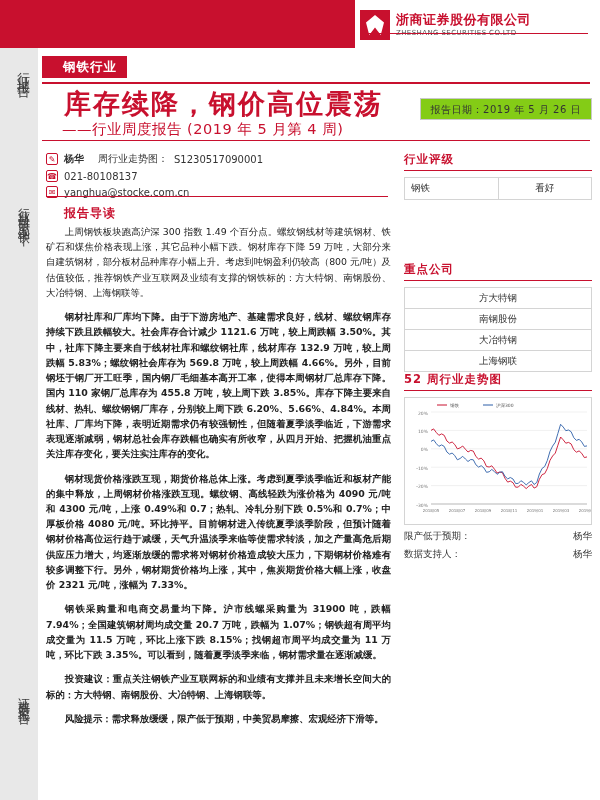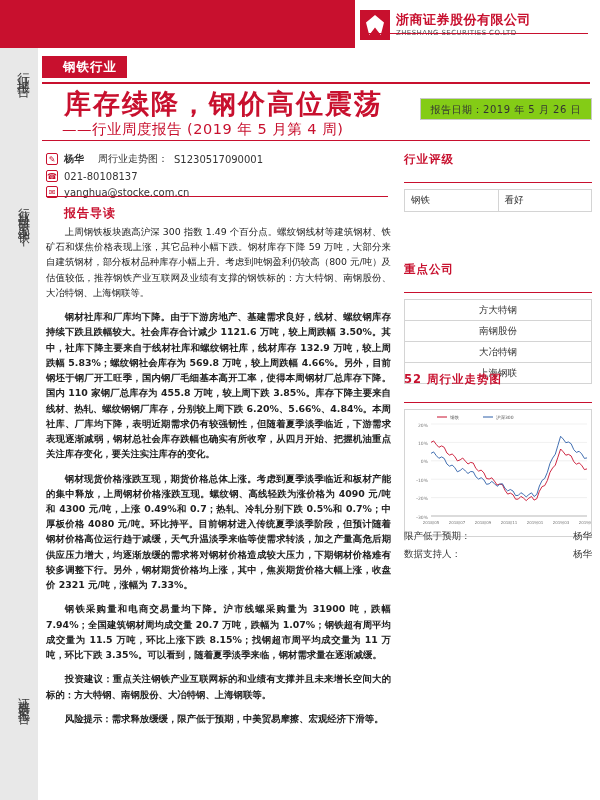--- a/index.html
+++ b/index.html
@@ -99,28 +99,28 @@
     font-size:12px; font-weight:bold; color:#c8102e; letter-spacing:1px;margin-left:18px;
   }
   .body-col {
     position:absolute; left:46px; top:224px; width:345px;
     font-size:9.4px; line-height:1.62; color:#222; text-align:justify;
   }
   .body-col p { margin:0 0 9px 0; text-indent:2em; }
   .body-col p.b { font-weight:bold; }
   .rc-title {
     font-size:11.5px; font-weight:bold; color:#c8102e; letter-spacing:1px;
-    border-bottom:1px solid #c8102e; padding-bottom:15px; margin-bottom:0;
+    border-bottom:1px solid #c8102e; padding-bottom:3px; margin-bottom:0;
   }
   .rating-box { position:absolute; left:404px; top:152px; width:188px; }
   .rating-table { width:100%; border-collapse:collapse; margin-top:6px; font-size:9.5px; }
   .rating-table td {
     border:1px solid #d4d4d4; padding:4px 6px; color:#333; background:#fff;
   }
-  .rating-table td.r { text-align:left; }
+  .rating-table td.r { text-align:center; }
 
   .key-box { position:absolute; left:404px; top:262px; width:188px; }
   .key-table { width:100%; border-collapse:collapse; margin-top:6px; font-size:9.5px;text-align:center; }
   .key-table td { border:1px solid #d4d4d4; padding:3.5px 6px; color:#333; }
 
   .chart-box { position:absolute; left:404px; top:372px; width:188px; }
   .chart-frame {
     margin-top:6px; width:188px; height:128px; border:1px solid #d4d4d4;
     background:#fff; position:relative; overflow:hidden;
   }

